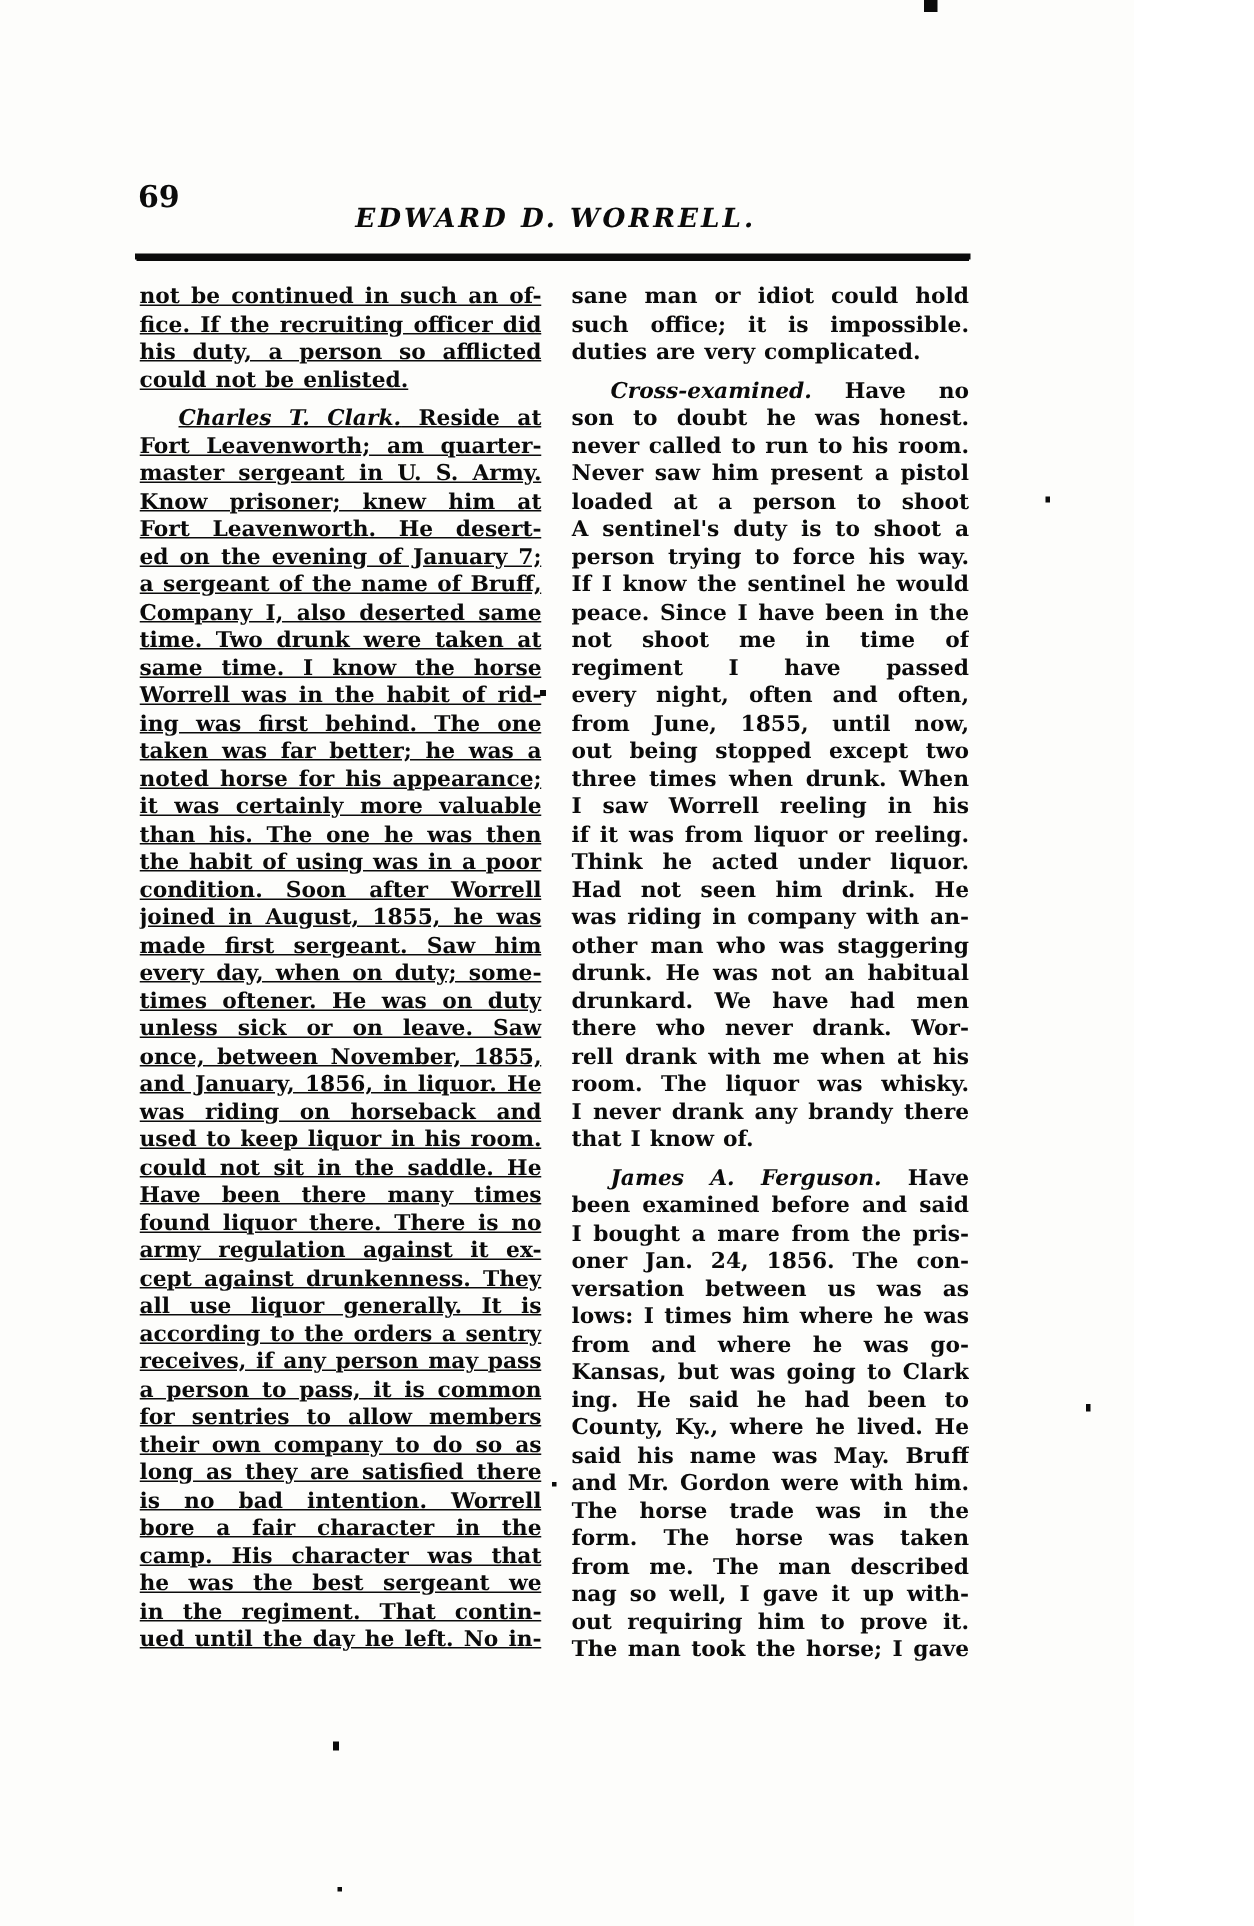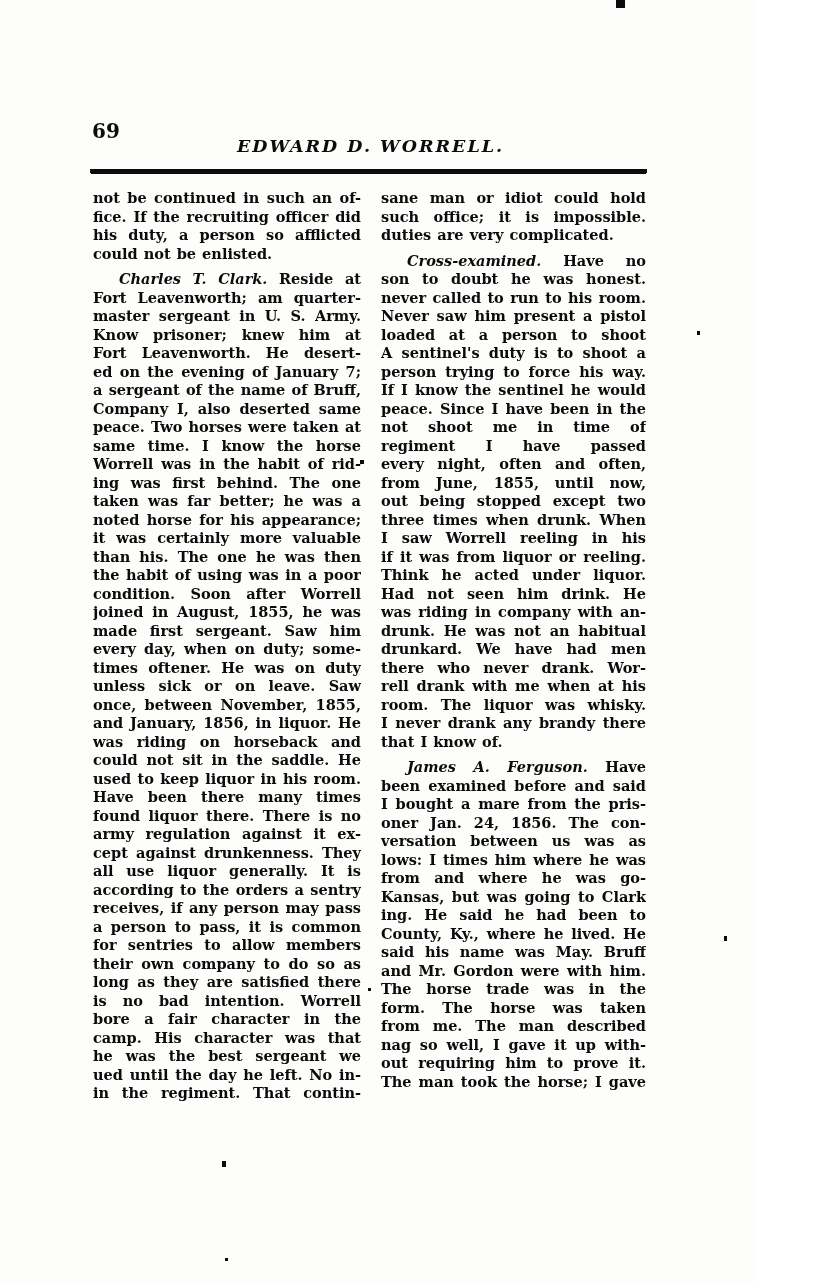--- a/index.html
+++ b/index.html
@@ -19,21 +19,21 @@
   .page-number {
     position:absolute; top:119px; left:92px; width:553px;
     text-align:left; font-size:20px; font-weight:700;
   }
   .header-rule {
     position:absolute; top:169px; left:90px; width:557px; height:4px;
     background:var(--ink);
     box-shadow:0 2px 0 -1px var(--ink);
   }
   .col { position:absolute; top:189px; font-size:14.5px; font-weight:700; }
-  .col-left  { left:93px;  width:268px; }
+  .col-left  { left:93px;  width:268px;text-decoration:underline; }
   .col-right { left:381px; width:265px; }
   .para + .para { margin-top:7px; }
   .para.indent .line:first-child { text-indent:26px; }
   .line {
     height:18.5px; line-height:18.5px; overflow:hidden;
     text-align:justify; word-spacing:1px;
   }
   .line:not(.short)::after { content:""; display:inline-block; width:100%; height:0; }
   .line em { font-style:italic; font-weight:700; }
   .speck { position:absolute; background:var(--ink); }
@@ -55,57 +55,57 @@
       </div>
       <div class="para indent">
         <div class="line"><em>Charles T. Clark.</em> Reside at</div>
         <div class="line">Fort Leavenworth; am quarter-</div>
         <div class="line">master sergeant in U. S. Army.</div>
         <div class="line">Know prisoner; knew him at</div>
         <div class="line">Fort Leavenworth. He desert-</div>
         <div class="line">ed on the evening of January 7;</div>
         <div class="line">a sergeant of the name of Bruff,</div>
         <div class="line">Company I, also deserted same</div>
-        <div class="line">peace. Two horses were taken at</div>
+        <div class="line">time. Two drunk were taken at</div>
         <div class="line">same time. I know the horse</div>
         <div class="line">Worrell was in the habit of rid-</div>
         <div class="line">ing was first behind. The one</div>
         <div class="line">taken was far better; he was a</div>
         <div class="line">noted horse for his appearance;</div>
         <div class="line">it was certainly more valuable</div>
         <div class="line">than his. The one he was then in</div>
         <div class="line">the habit of using was in a poor</div>
         <div class="line">condition. Soon after Worrell</div>
         <div class="line">joined in August, 1855, he was</div>
         <div class="line">made first sergeant. Saw him</div>
         <div class="line">every day, when on duty; some-</div>
         <div class="line">times oftener. He was on duty</div>
         <div class="line">unless sick or on leave. Saw him</div>
         <div class="line">once, between November, 1855,</div>
         <div class="line">and January, 1856, in liquor. He</div>
         <div class="line">was riding on horseback and</div>
+        <div class="line">used to keep liquor in his room.</div>
         <div class="line">could not sit in the saddle. He</div>
-        <div class="line">used to keep liquor in his room.</div>
         <div class="line">Have been there many times and</div>
         <div class="line">found liquor there. There is no</div>
         <div class="line">army regulation against it ex-</div>
         <div class="line">cept against drunkenness. They</div>
         <div class="line">all use liquor generally. It is</div>
         <div class="line">according to the orders a sentry</div>
         <div class="line">receives, if any person may pass</div>
         <div class="line">a person to pass, it is common</div>
         <div class="line">for sentries to allow members of</div>
         <div class="line">their own company to do so as</div>
         <div class="line">long as they are satisfied there</div>
         <div class="line">is no bad intention. Worrell</div>
         <div class="line">bore a fair character in the</div>
         <div class="line">camp. His character was that</div>
         <div class="line">he was the best sergeant we had</div>
+        <div class="line">in the regiment. That contin-</div>
         <div class="line">ued until the day he left. No in-</div>
-        <div class="line">in the regiment. That contin-</div>
       </div>
     </div>
   <div class="col col-right">
       <div class="para">
         <div class="line">sane man or idiot could hold</div>
         <div class="line">such office; it is impossible. The</div>
         <div class="line short">duties are very complicated.</div>
       </div>
       <div class="para indent">
         <div class="line"><em>Cross-examined.</em> Have no rea-</div>
@@ -121,20 +121,21 @@
         <div class="line">regiment I have passed sentinels</div>
         <div class="line">every night, often and often,</div>
         <div class="line">from June, 1855, until now, with-</div>
         <div class="line">out being stopped except two or</div>
         <div class="line">three times when drunk. When</div>
         <div class="line">I saw Worrell reeling in his sad-</div>
         <div class="line">if it was from liquor or reeling.</div>
         <div class="line">Think he acted under liquor.</div>
         <div class="line">Had not seen him drink. He</div>
         <div class="line">was riding in company with an-</div>
+        <div class="line">other man who was staggering</div>
         <div class="line">drunk. He was not an habitual</div>
         <div class="line">drunkard. We have had men</div>
         <div class="line">there who never drank. Wor-</div>
         <div class="line">rell drank with me when at his</div>
         <div class="line">room. The liquor was whisky.</div>
         <div class="line">I never drank any brandy there</div>
         <div class="line short">that I know of.</div>
       </div>
       <div class="para indent">
         <div class="line"><em>James A. Ferguson.</em> Have</div>

